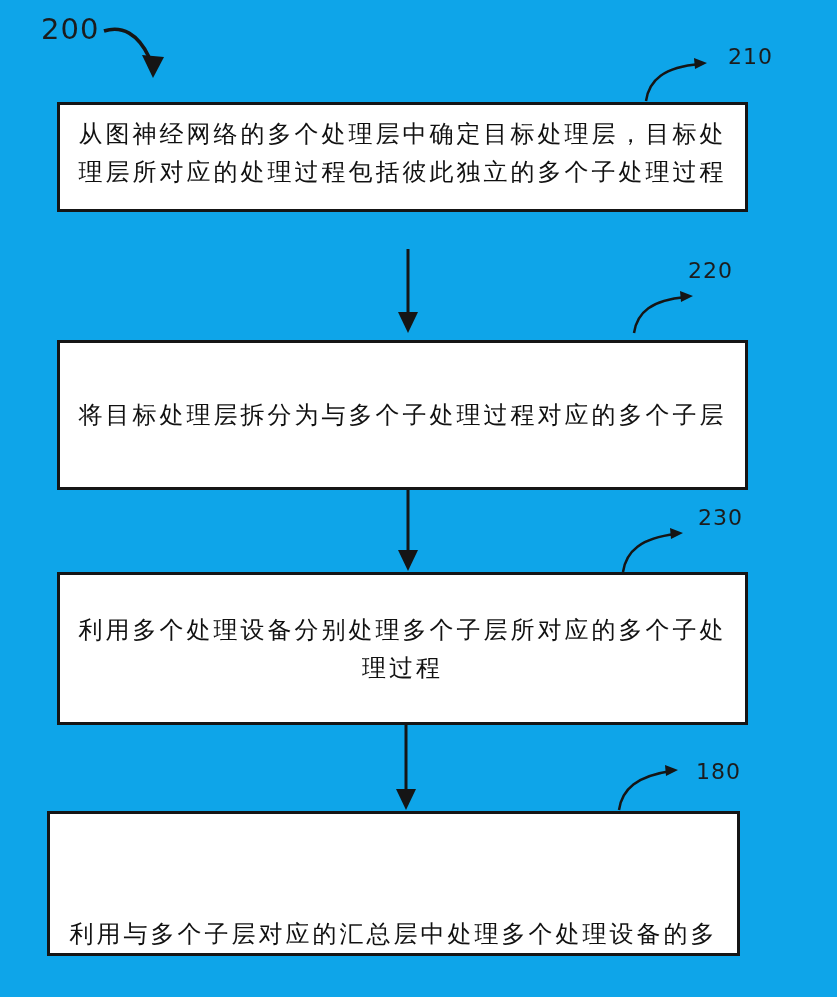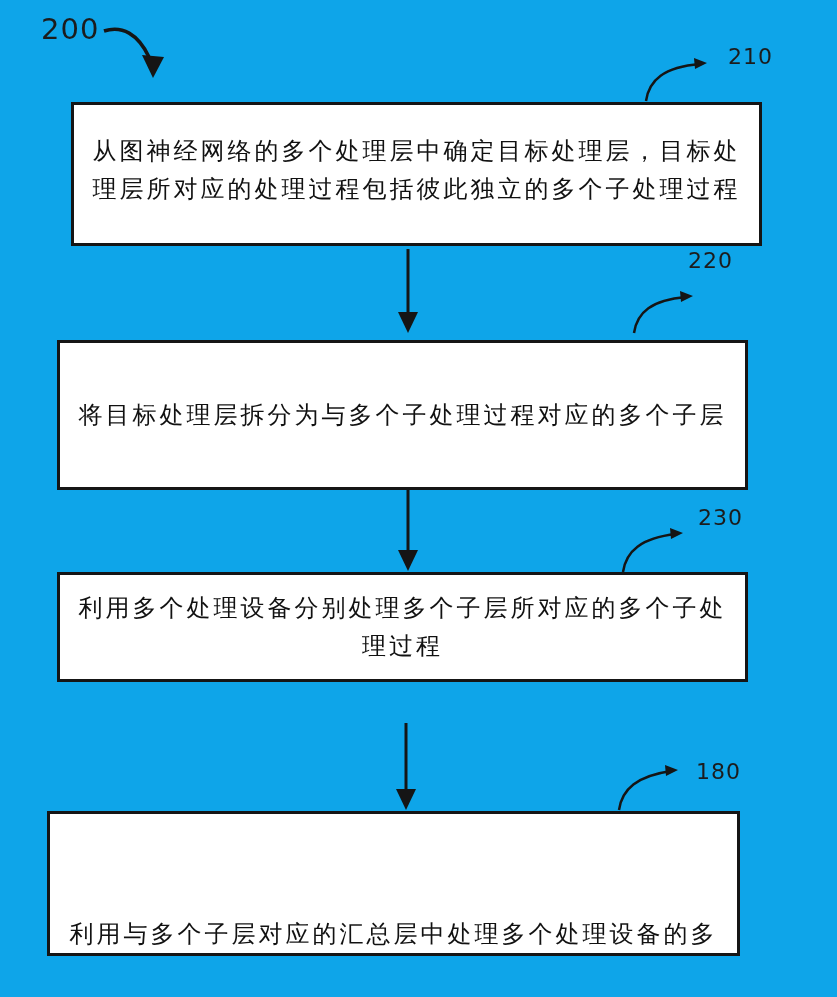--- a/index.html
+++ b/index.html
@@ -26,34 +26,34 @@
     display: flex;
     flex-direction: column;
     justify-content: center;
     align-items: center;
     font-size: 24px;
     line-height: 38px;
     letter-spacing: 3px;
     text-align: center;
   }
   .step-box .tline { white-space: nowrap; }
-  .box-210 { left: 71px;  top: 102px; width: 691px; height: 144px; padding-bottom: 8px; }
+  .box-210 { left: 57px;  top: 102px; width: 691px; height: 110px; padding-bottom: 8px; }
   .box-220 { left: 57px;  top: 333px; width: 691px; height: 150px; margin-top: 7px; }
-  .box-230 { left: 57px;  top: 572px; width: 691px; height: 110px; align-items: center; }
+  .box-230 { left: 57px;  top: 572px; width: 691px; height: 153px; align-items: center; }
   .box-240 { left: 47px;  top: 811px; width: 693px; height: 145px; justify-content: flex-end; }
   .num-label {
     position: absolute;
     font-family: "DejaVu Sans", sans-serif;
     font-size: 22px;
     color: #1c1c1c;
     letter-spacing: 1px;
   }
   .fig-num { left: 41px;  top: 12px; font-size: 29px; }
   .ref-210 { left: 728px; top: 44px; }
-  .ref-220 { left: 688px; top: 248px; text-align: center; }
+  .ref-220 { left: 688px; top: 258px; text-align: center; }
   .ref-230 { left: 698px; top: 505px; }
   .ref-240 { left: 696px; top: 759px; }
 </style>
 </head>
 <body>
 
 <div class="canvas">
 
   <svg class="overlay" viewBox="0 0 837 997" xmlns="http://www.w3.org/2000/svg">
 

